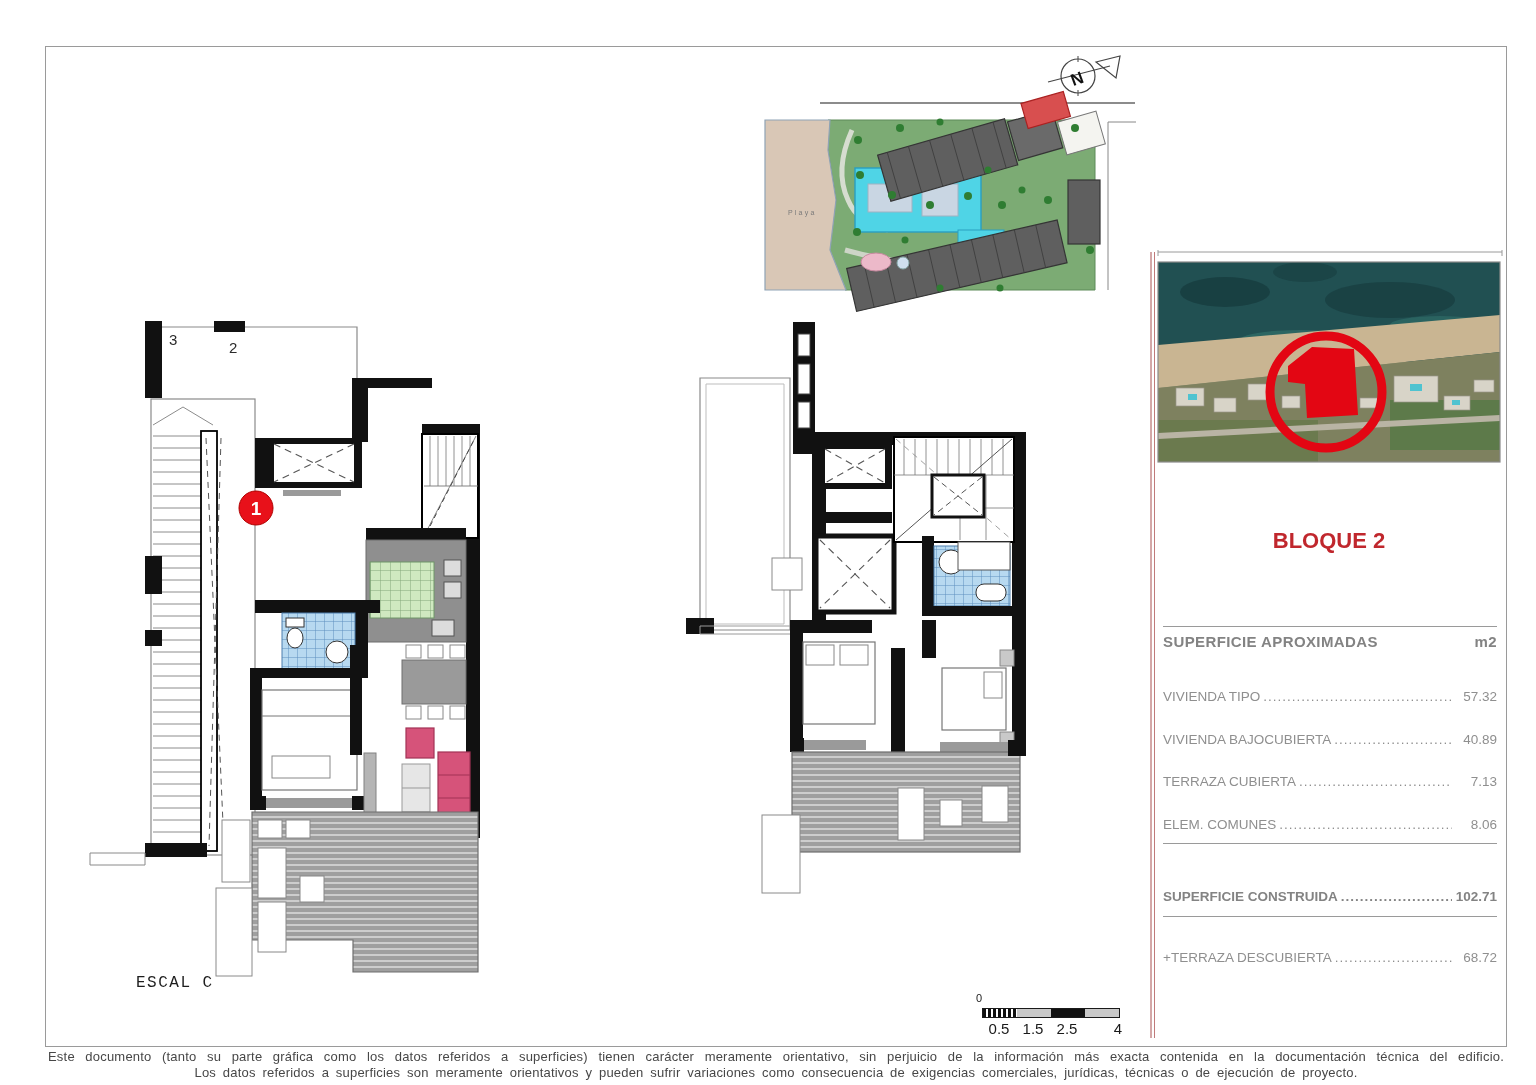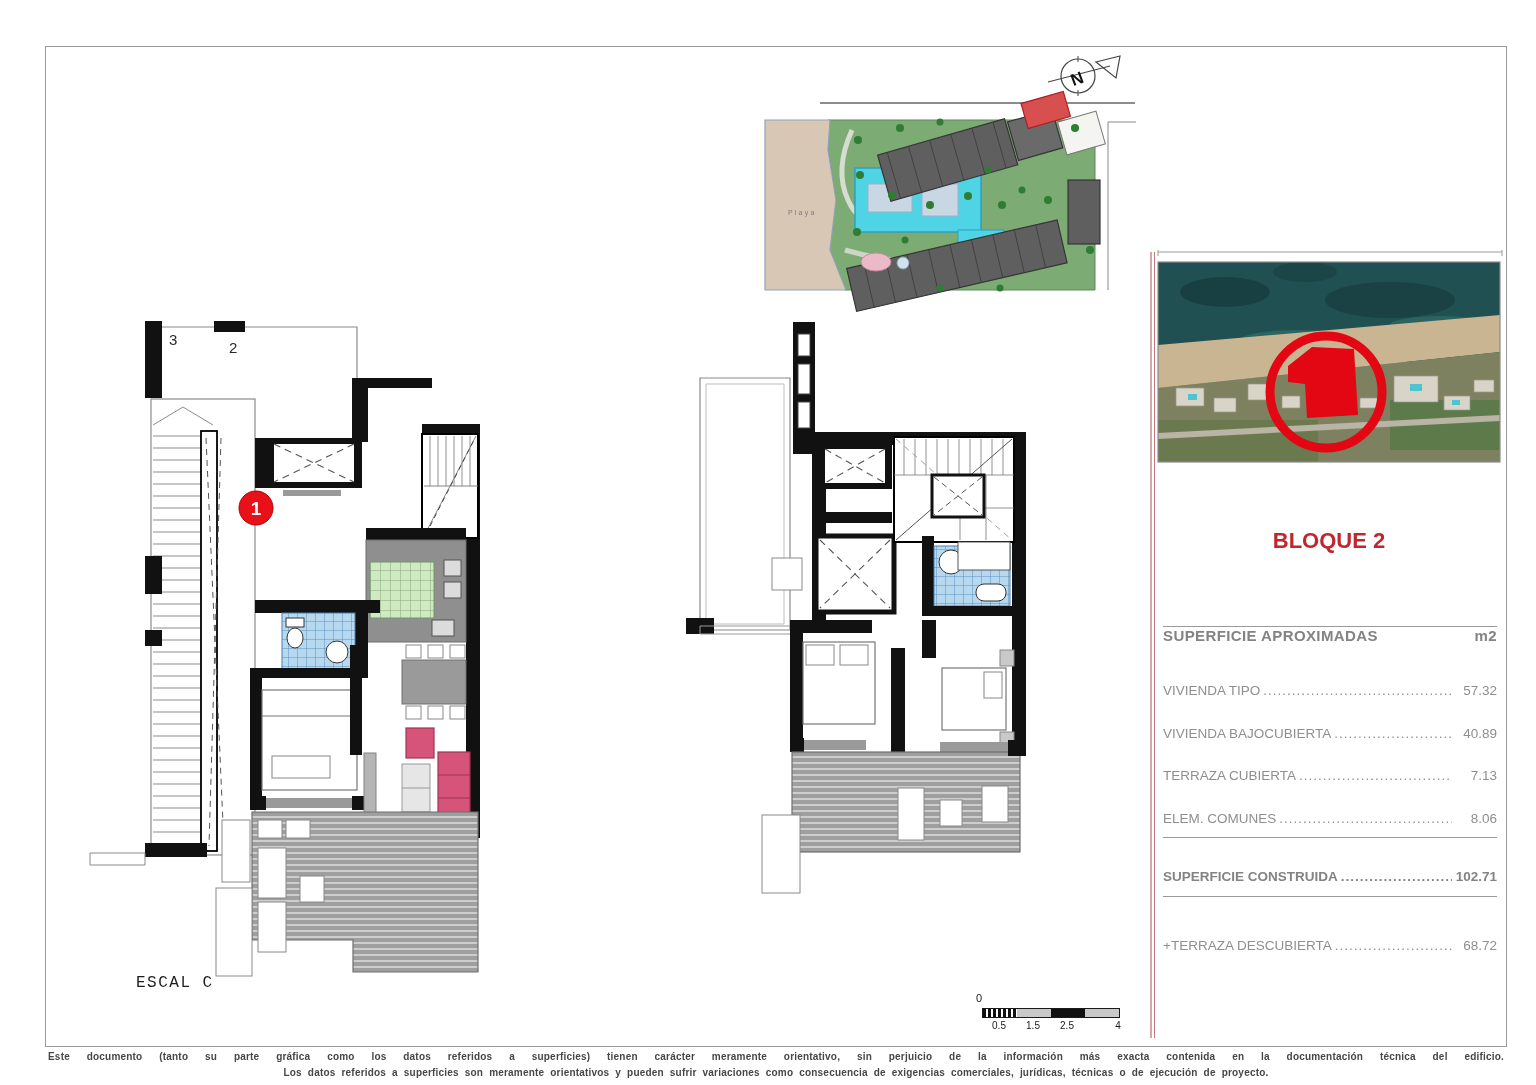--- a/index.html
+++ b/index.html
@@ -7,47 +7,47 @@
         font-family:"Liberation Sans",sans-serif;}
   .frame{position:absolute;left:45px;top:46px;width:1460px;height:999px;
          border:1px solid #9a9a9a;background:#fff;}
   svg.gfx{position:absolute;left:0;top:0;width:1536px;height:1085px;}
 
   
   .panel-title{position:absolute;left:1160px;top:528px;width:338px;text-align:center;
                color:#c0272d;font-weight:bold;font-size:22px;line-height:26px;}
   .surftable{position:absolute;left:1163px;top:626px;width:334px;color:#8f8f8f;font-size:13.5px;}
   .surf-head{display:flex;justify-content:space-between;border-top:1px solid #9a9a9a;
-             padding:0 0 14px 0;font-weight:bold;font-size:15px;color:#838383;letter-spacing:.4px;}
+             padding:6px 0 14px 0;font-weight:bold;font-size:15px;color:#838383;letter-spacing:.4px;}
   .srow{display:flex;align-items:flex-end;line-height:18.5px;}
   .srow .lead{flex:1;overflow:hidden;white-space:nowrap;margin:0 3px;}
   .srow .lead::after{content:"...................................................................................";letter-spacing:1px;}
   .srow .val{min-width:42px;text-align:right;margin-top:24px;}
-  .total{border-top:1px solid #9a9a9a;margin-top:9px;padding-top:6px;font-weight:bold;color:#838383;}
-  .extra{border-top:1px solid #9a9a9a;margin-top:9px;padding-top:16px;}
+  .total{border-top:1px solid #9a9a9a;margin-top:9px;padding-top:20px;font-weight:bold;color:#838383;}
+  .extra{border-top:1px solid #9a9a9a;margin-top:9px;padding-top:8px;}
 
   
   .lbl{position:absolute;color:#2b2b2b;}
   .escal{left:136px;top:974px;font-size:16px;letter-spacing:1.5px;color:#1d1d1d;font-family:Liberation Mono, monospace;}
   .num3{left:169px;top:331px;font-size:15px;}
   .num2{left:229px;top:339px;font-size:15px;}
 
   
   .scalebar{position:absolute;left:982px;top:1008px;width:136px;height:8px;border:1px solid #1a1a1a;
             display:flex;}
   .scalebar .s1{width:34px;background:repeating-linear-gradient(90deg,#111 0 3px,#fff 3px 5px);}
   .scalebar .s2{width:34px;background:#c9c9c9;}
   .scalebar .s3{width:34px;background:#111;}
   .scalebar .s4{width:34px;background:#c9c9c9;border-left:1px solid #111;}
   .sb-zero{position:absolute;left:976px;top:992px;font-size:11px;color:#1a1a1a;}
-  .sb-tick{position:absolute;top:1020px;font-size:10px;color:#1a1a1a;transform:translateX(-50%);}
+  .sb-tick{position:absolute;top:1020px;font-size:15px;color:#1a1a1a;transform:translateX(-50%);}
 
   
   .disclaimer{position:absolute;left:48px;top:1049px;width:1456px;color:#474747;
-              font-size:10px;line-height:16px;letter-spacing:.2px;font-weight:bold;}
+              font-size:13px;line-height:16px;letter-spacing:.2px;}
   .disclaimer .l1{text-align:justify;text-align-last:justify;}
   .disclaimer .l2{word-spacing:3px;text-align:center;}
 </style>
 </head>
 <body>
 
 <div class="page">
   <div class="frame"></div>
 
   <svg class="gfx" viewBox="0 0 1536 1085">

